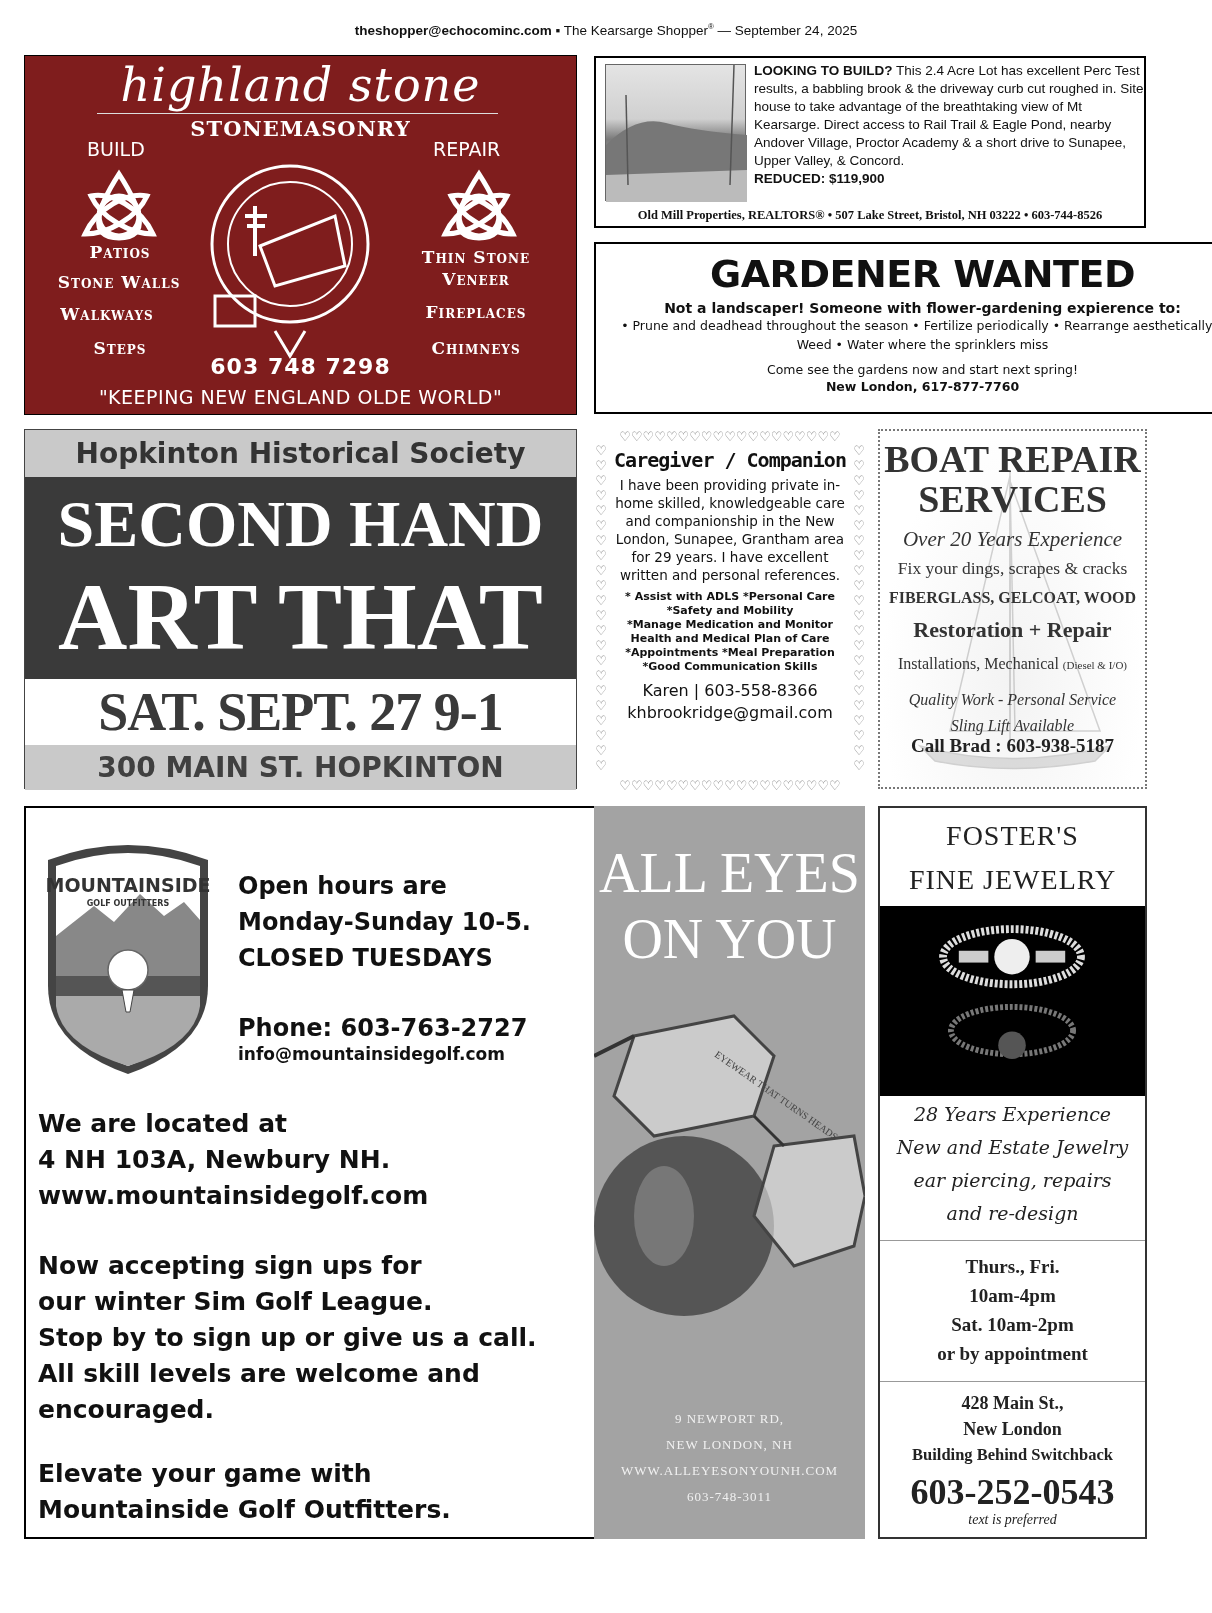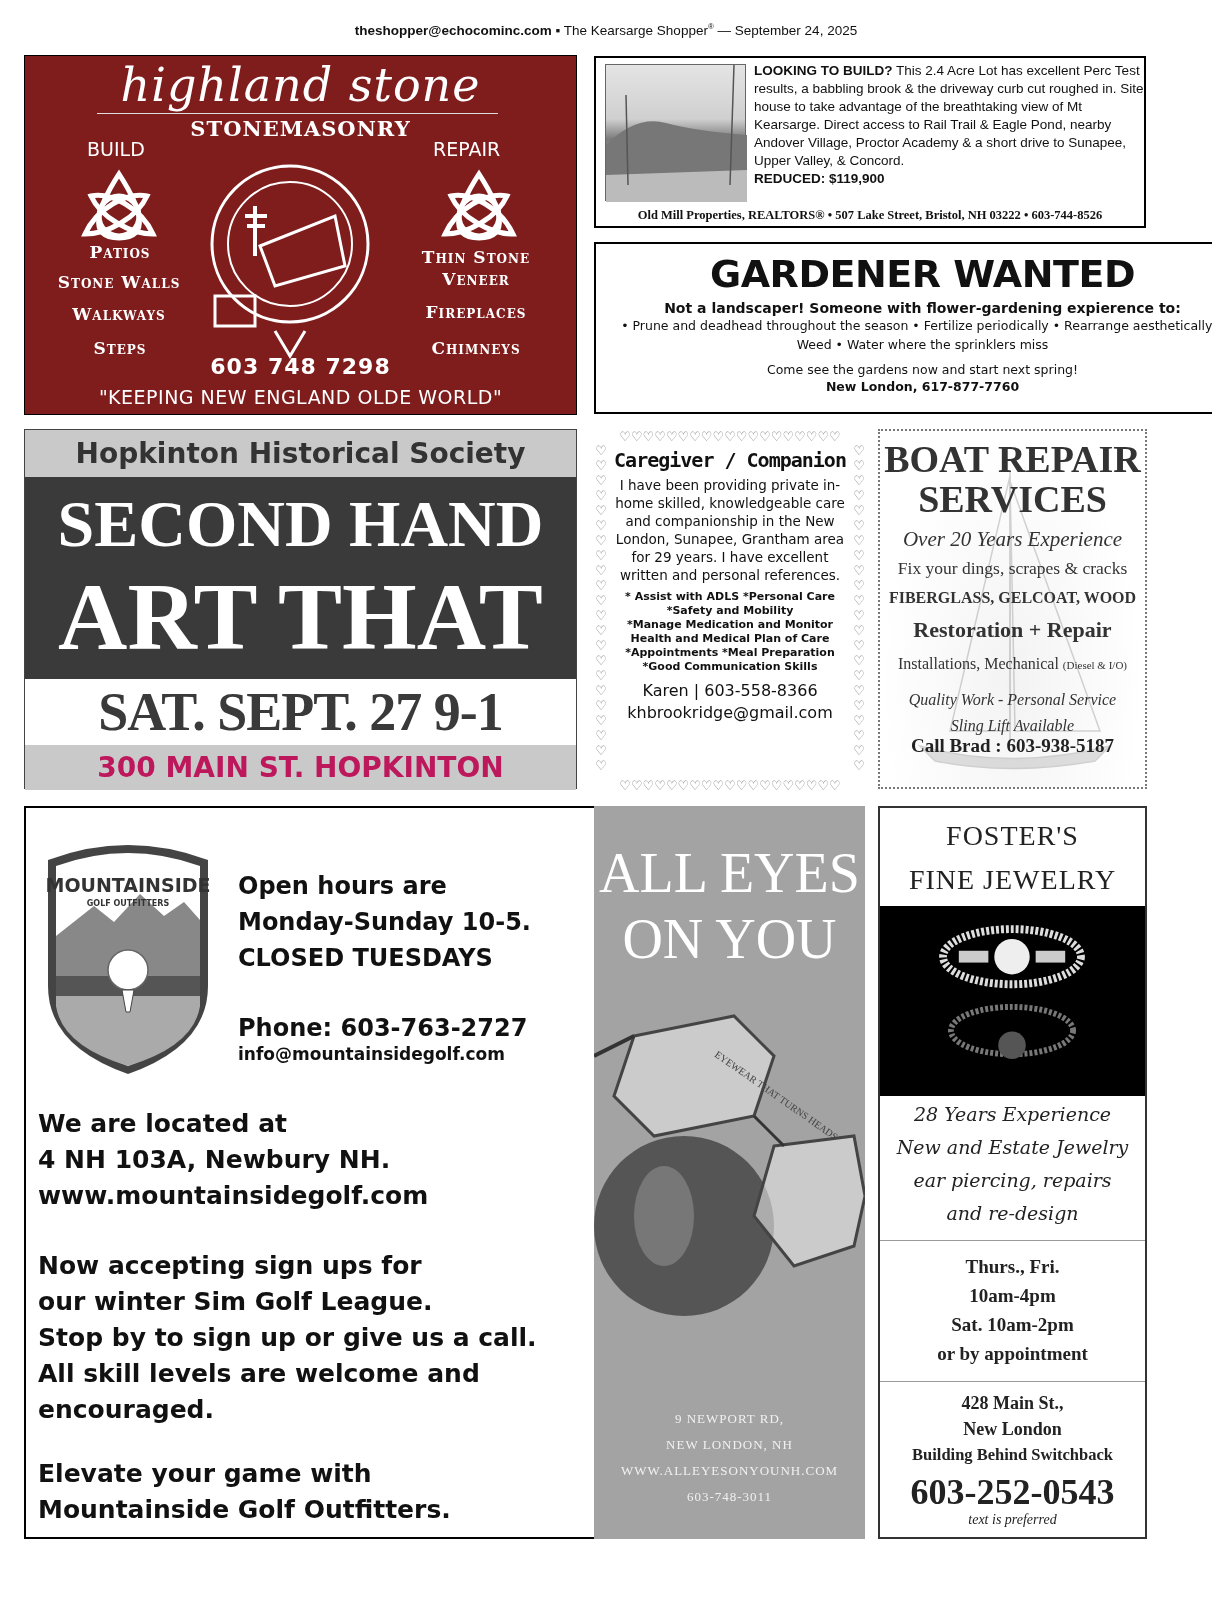--- a/index.html
+++ b/index.html
@@ -35,21 +35,21 @@
   .gw .cta { font-family: "DejaVu Sans", sans-serif; font-size: 12.5px; margin-top: 8px; }
   .gw .loc { font-family: "DejaVu Sans", sans-serif; font-weight: bold; font-size: 12.5px; margin-top: 2px; }
 
   
   .hk { left: 24px; top: 429px; width: 553px; height: 360px; border: 1px solid #444; }
   .hk .band1 { position: absolute; left: 0; top: 0; width: 100%; height: 47px; background: #c9c9c9; text-align: center; font-family: "DejaVu Sans", sans-serif; font-weight: bold; font-size: 28px; color: #333; line-height: 47px; }
   .hk .band2 { position: absolute; left: 0; top: 47px; width: 100%; height: 202px; background: #3a3a3a; color: #fff; text-align: center; font-family: "Liberation Serif", serif; font-weight: bold; }
   .hk .band2 .l1 { font-size: 66px; line-height: 82px; margin-top: 6px; }
   .hk .band2 .l2 { font-size: 96px; line-height: 104px; }
   .hk .band3 { position: absolute; left: 0; top: 249px; width: 100%; height: 68px; background: #fff; text-align: center; font-family: "Liberation Serif", serif; font-weight: bold; font-size: 54px; color: #3a3a3a; line-height: 66px; letter-spacing: -1px; }
-  .hk .band4 { position: absolute; left: 0; top: 315px; width: 100%; height: 45px; background: #c9c9c9; text-align: center; font-family: "DejaVu Sans", sans-serif; font-weight: bold; font-size: 28px; color: #be185d; line-height: 46px; }
+  .hk .band4 { position: absolute; left: 0; top: 315px; width: 100%; height: 45px; background: #c9c9c9; text-align: center; font-family: "DejaVu Sans", sans-serif; font-weight: bold; font-size: 28px; color: #404040; line-height: 46px; }
 
   
   .cg { left: 594px; top: 429px; width: 272px; height: 364px; }
   .cg .hearts-top, .cg .hearts-bot { position: absolute; left: 0; width: 100%; font-size: 13px; color: #888; letter-spacing: 0px; white-space: nowrap; overflow: hidden; text-align: center; }
   .cg .hearts-top { top: 0; }
   .cg .hearts-bot { bottom: 0; }
   .cg .hearts-left, .cg .hearts-right { position: absolute; top: 14px; bottom: 14px; width: 14px; font-size: 13px; color: #888; line-height: 15px; overflow: hidden; text-align: center; }
   .cg .hearts-left { left: 0; }
   .cg .hearts-right { right: 0; }
   .cg .inner { position: absolute; left: 16px; right: 16px; top: 18px; text-align: center; }
@@ -138,21 +138,21 @@
       <circle cx="85" cy="88" r="62" stroke-width="2"></circle>
       <path d="M50 50 L50 100 M40 60 L62 60 M42 70 L60 70" stroke-width="4"></path>
       <path d="M55 90 L130 60 L140 110 L70 130 Z" stroke-width="3"></path>
       <rect x="10" y="140" width="40" height="30" stroke-width="3"></rect>
       <path d="M70 175 L85 200 L100 175" stroke-width="3"></path>
     </g>
   </svg>
 
   <div class="item" style="left:50px;top:186px;width:90px">Patios</div>
   <div class="item" style="left:14px;top:216px;width:160px">Stone Walls</div>
-  <div class="item" style="left:24px;top:248px;width:140px">Walkways</div>
+  <div class="item" style="left:12px;top:248px;width:140px">Walkways</div>
   <div class="item" style="left:50px;top:282px;width:90px">Steps</div>
   <div class="item" style="left:376px;top:190px;width:150px;line-height:22px">Thin Stone Veneer</div>
   <div class="item" style="left:376px;top:246px;width:150px">Fireplaces</div>
   <div class="item" style="left:376px;top:282px;width:150px">Chimneys</div>
 
   <div class="phone">603 748 7298</div>
   <div class="tag">"KEEPING NEW ENGLAND OLDE WORLD"</div>
 </div>
 
 <div class="abs ltb">

